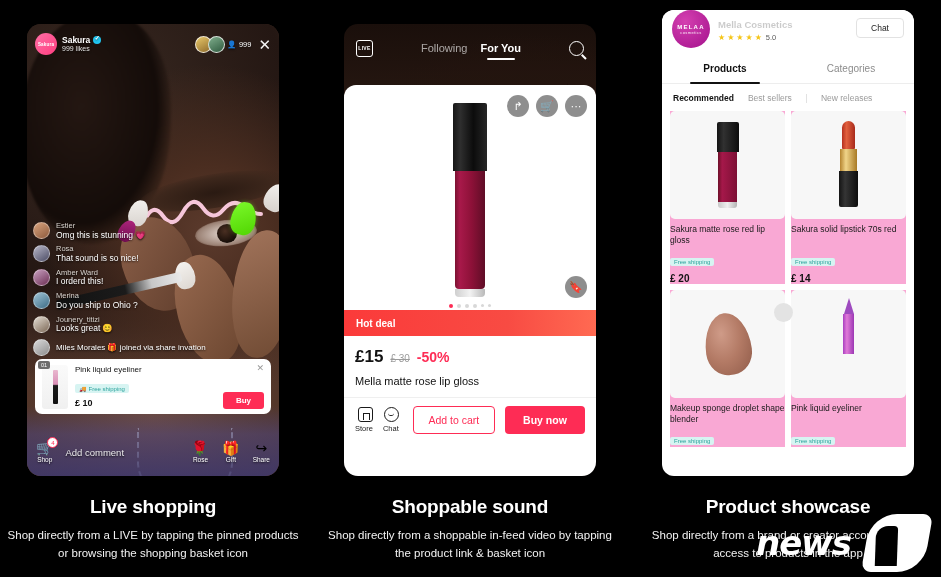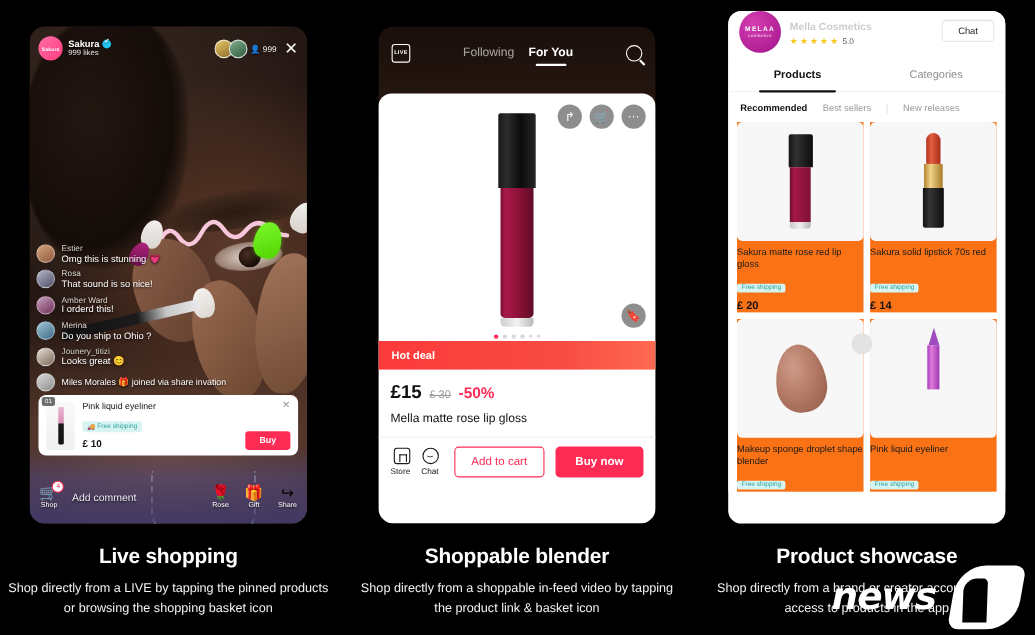--- a/index.html
+++ b/index.html
@@ -236,21 +236,21 @@
   }
   .shop-tabs { display:flex; border-bottom:1px solid #ededed; background:#fff; }
   .stab { flex:1; text-align:center; font-size:10px; color:#8c8c8c; padding:9px 18px; position:relative; }
   .stab.active { color:#111; font-weight:700; }
   .stab.active:after { content:""; position:absolute; left:22%; right:22%; bottom:-1px; height:2px; background:#111; border-radius:2px; }
   .subtabs { display:flex; gap:14px; padding:9px 11px 8px; background:#fff; align-items:center; }
   .subtab { font-size:8.5px; color:#9a9a9a; }
   .subtab.active { color:#111; font-weight:700; }
   .sub-sep { width:1px; height:9px; background:#e2e2e2; }
   .grid { display:grid; grid-template-columns:1fr 1fr; gap:6px; padding:0 8px; background:#fff; }
-  .pcard { background:#f97316; }
+  .pcard { background:#f9a8d4; }
   .pimg {
     height:108px; background:#f7f7f7; border-radius:5px;
     display:flex; align-items:center; justify-content:center; position:relative; overflow:hidden;
   }
   .pname { font-size:8.5px; color:#1a1a1a; line-height:1.28; margin-top:5px; min-height:22px; }
   .pship { margin-top:4px; }
   .pprice { font-size:10px; font-weight:700; color:#111; margin-top:5px; }
   
   .art-gloss { width:22px; height:86px; }
   .art-gloss .c { width:22px; height:30px; background:linear-gradient(90deg,#141414,#313131 30%,#0d0d0d); border-radius:2px 2px 0 0;}
@@ -582,21 +582,21 @@
     </div>
 
     <div class="scroll-circle"></div>
   </div>
 
   <div class="cap cap1">
     <div class="cap-title">Live shopping</div>
     <div class="cap-body">Shop directly from a LIVE by tapping the pinned products or browsing the shopping basket icon</div>
   </div>
   <div class="cap cap2">
-    <div class="cap-title">Shoppable blender</div>
+    <div class="cap-title">Shoppable sound</div>
     <div class="cap-body">Shop directly from a shoppable in-feed video by tapping the product link &amp; basket icon</div>
   </div>
   <div class="cap cap3">
     <div class="cap-title">Product showcase</div>
     <div class="cap-body">Shop directly from a brand or creator account and get access to products in the app</div>
   </div>
 
   <div class="watermark">
     <div class="wm-text">news</div>
     <div class="wm-one"></div>

